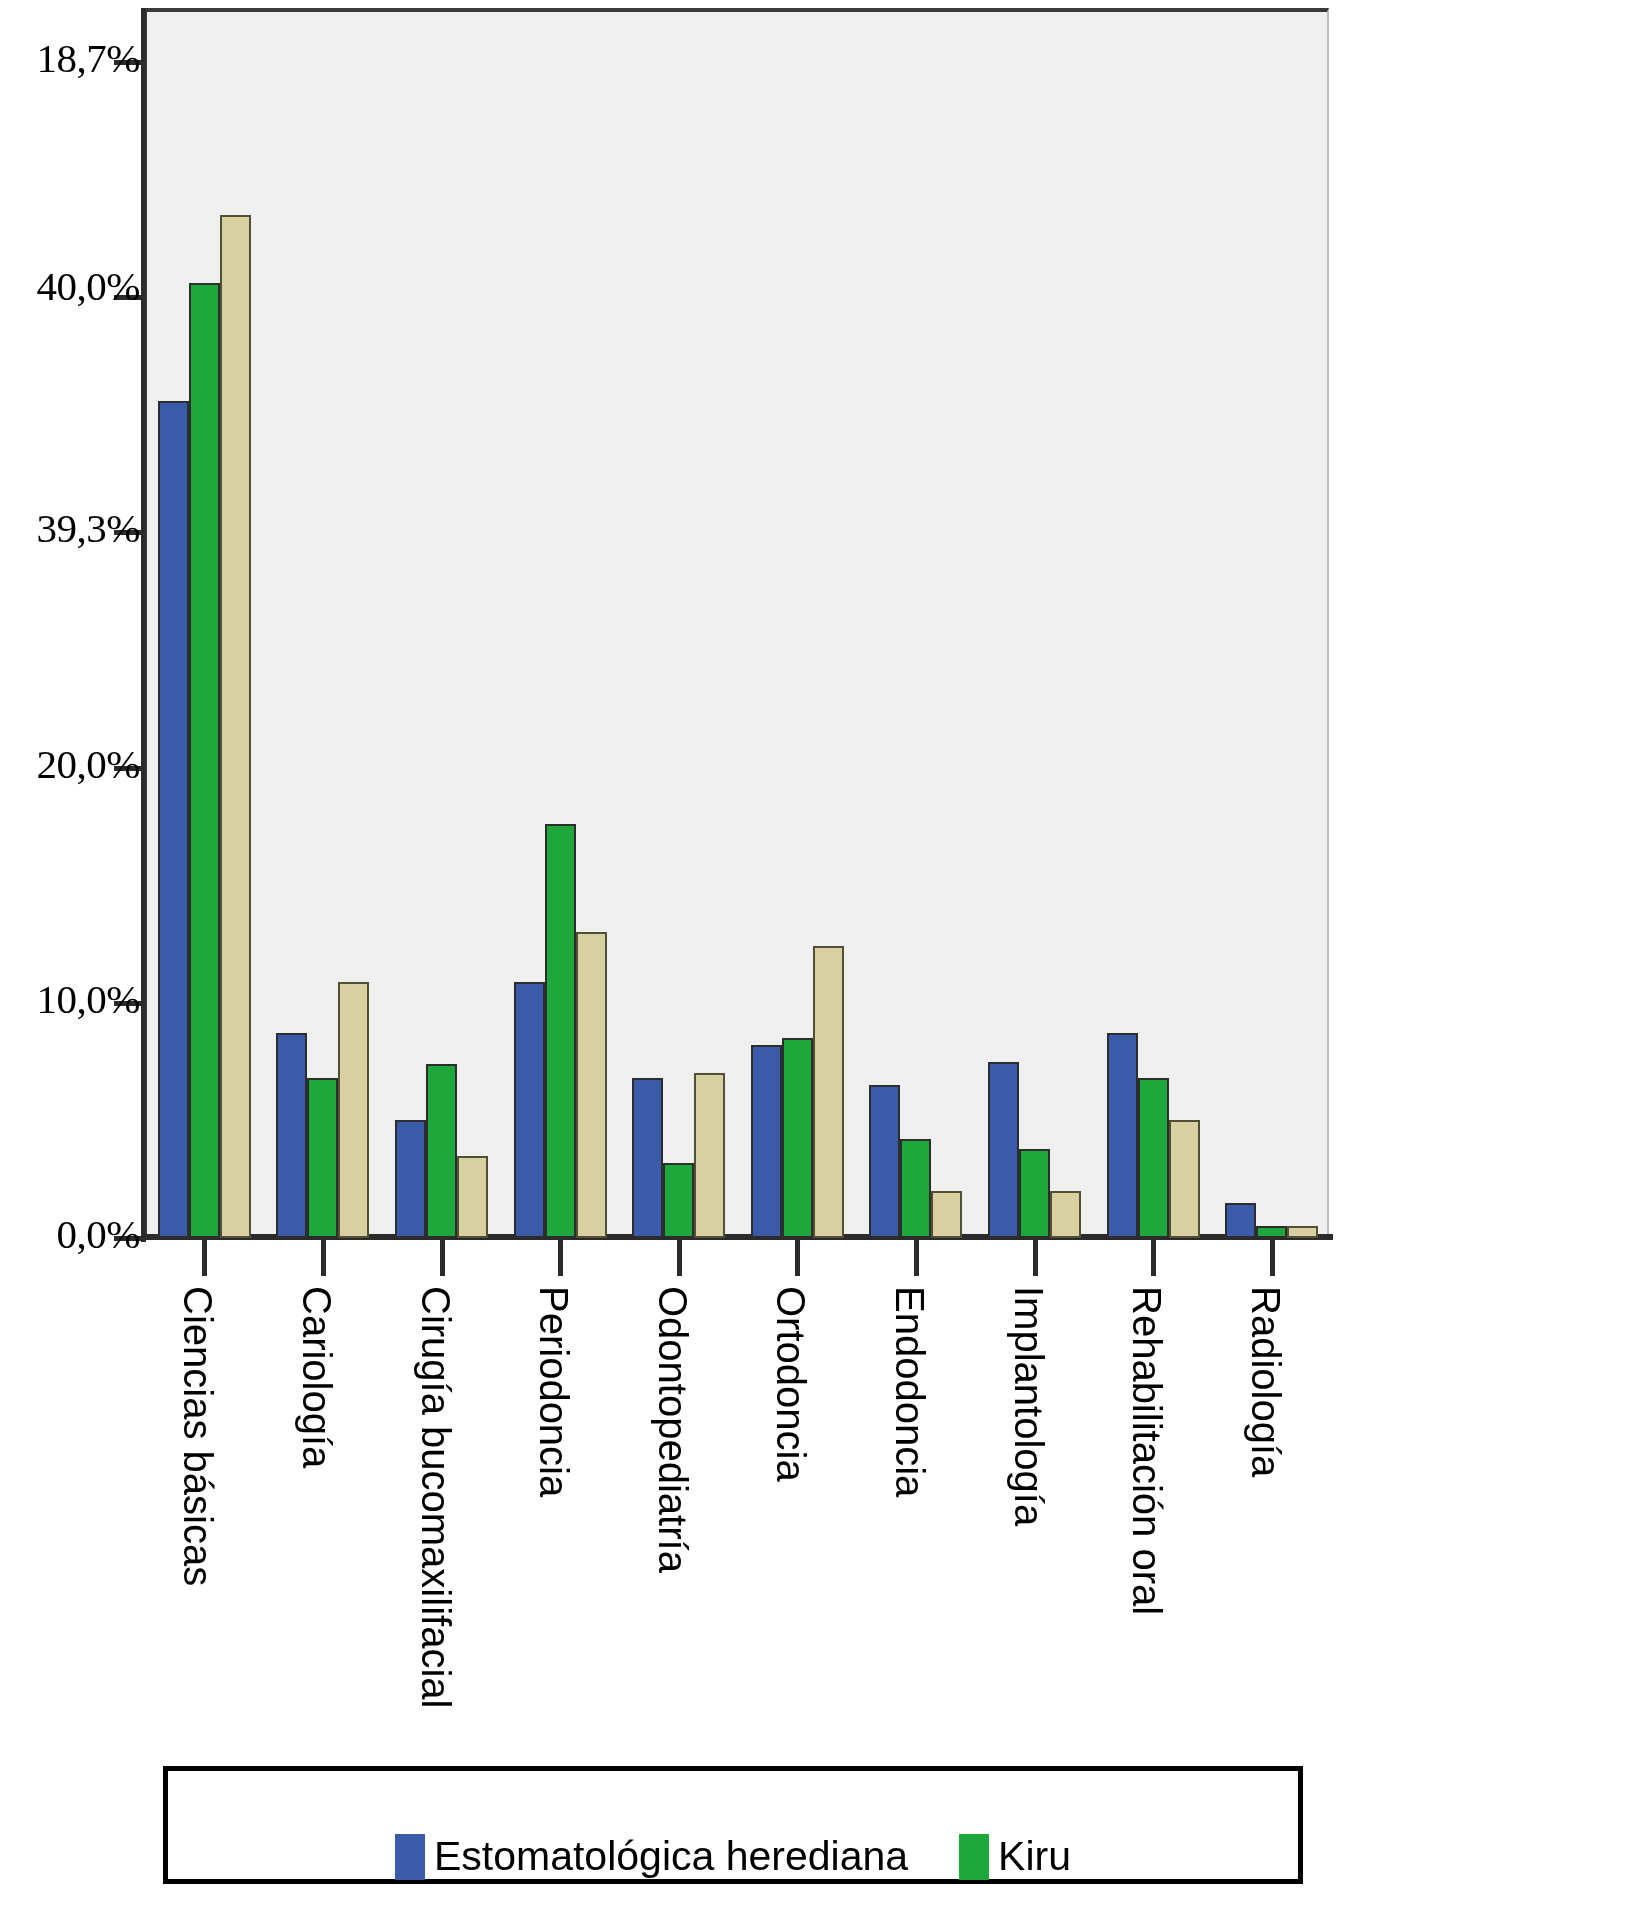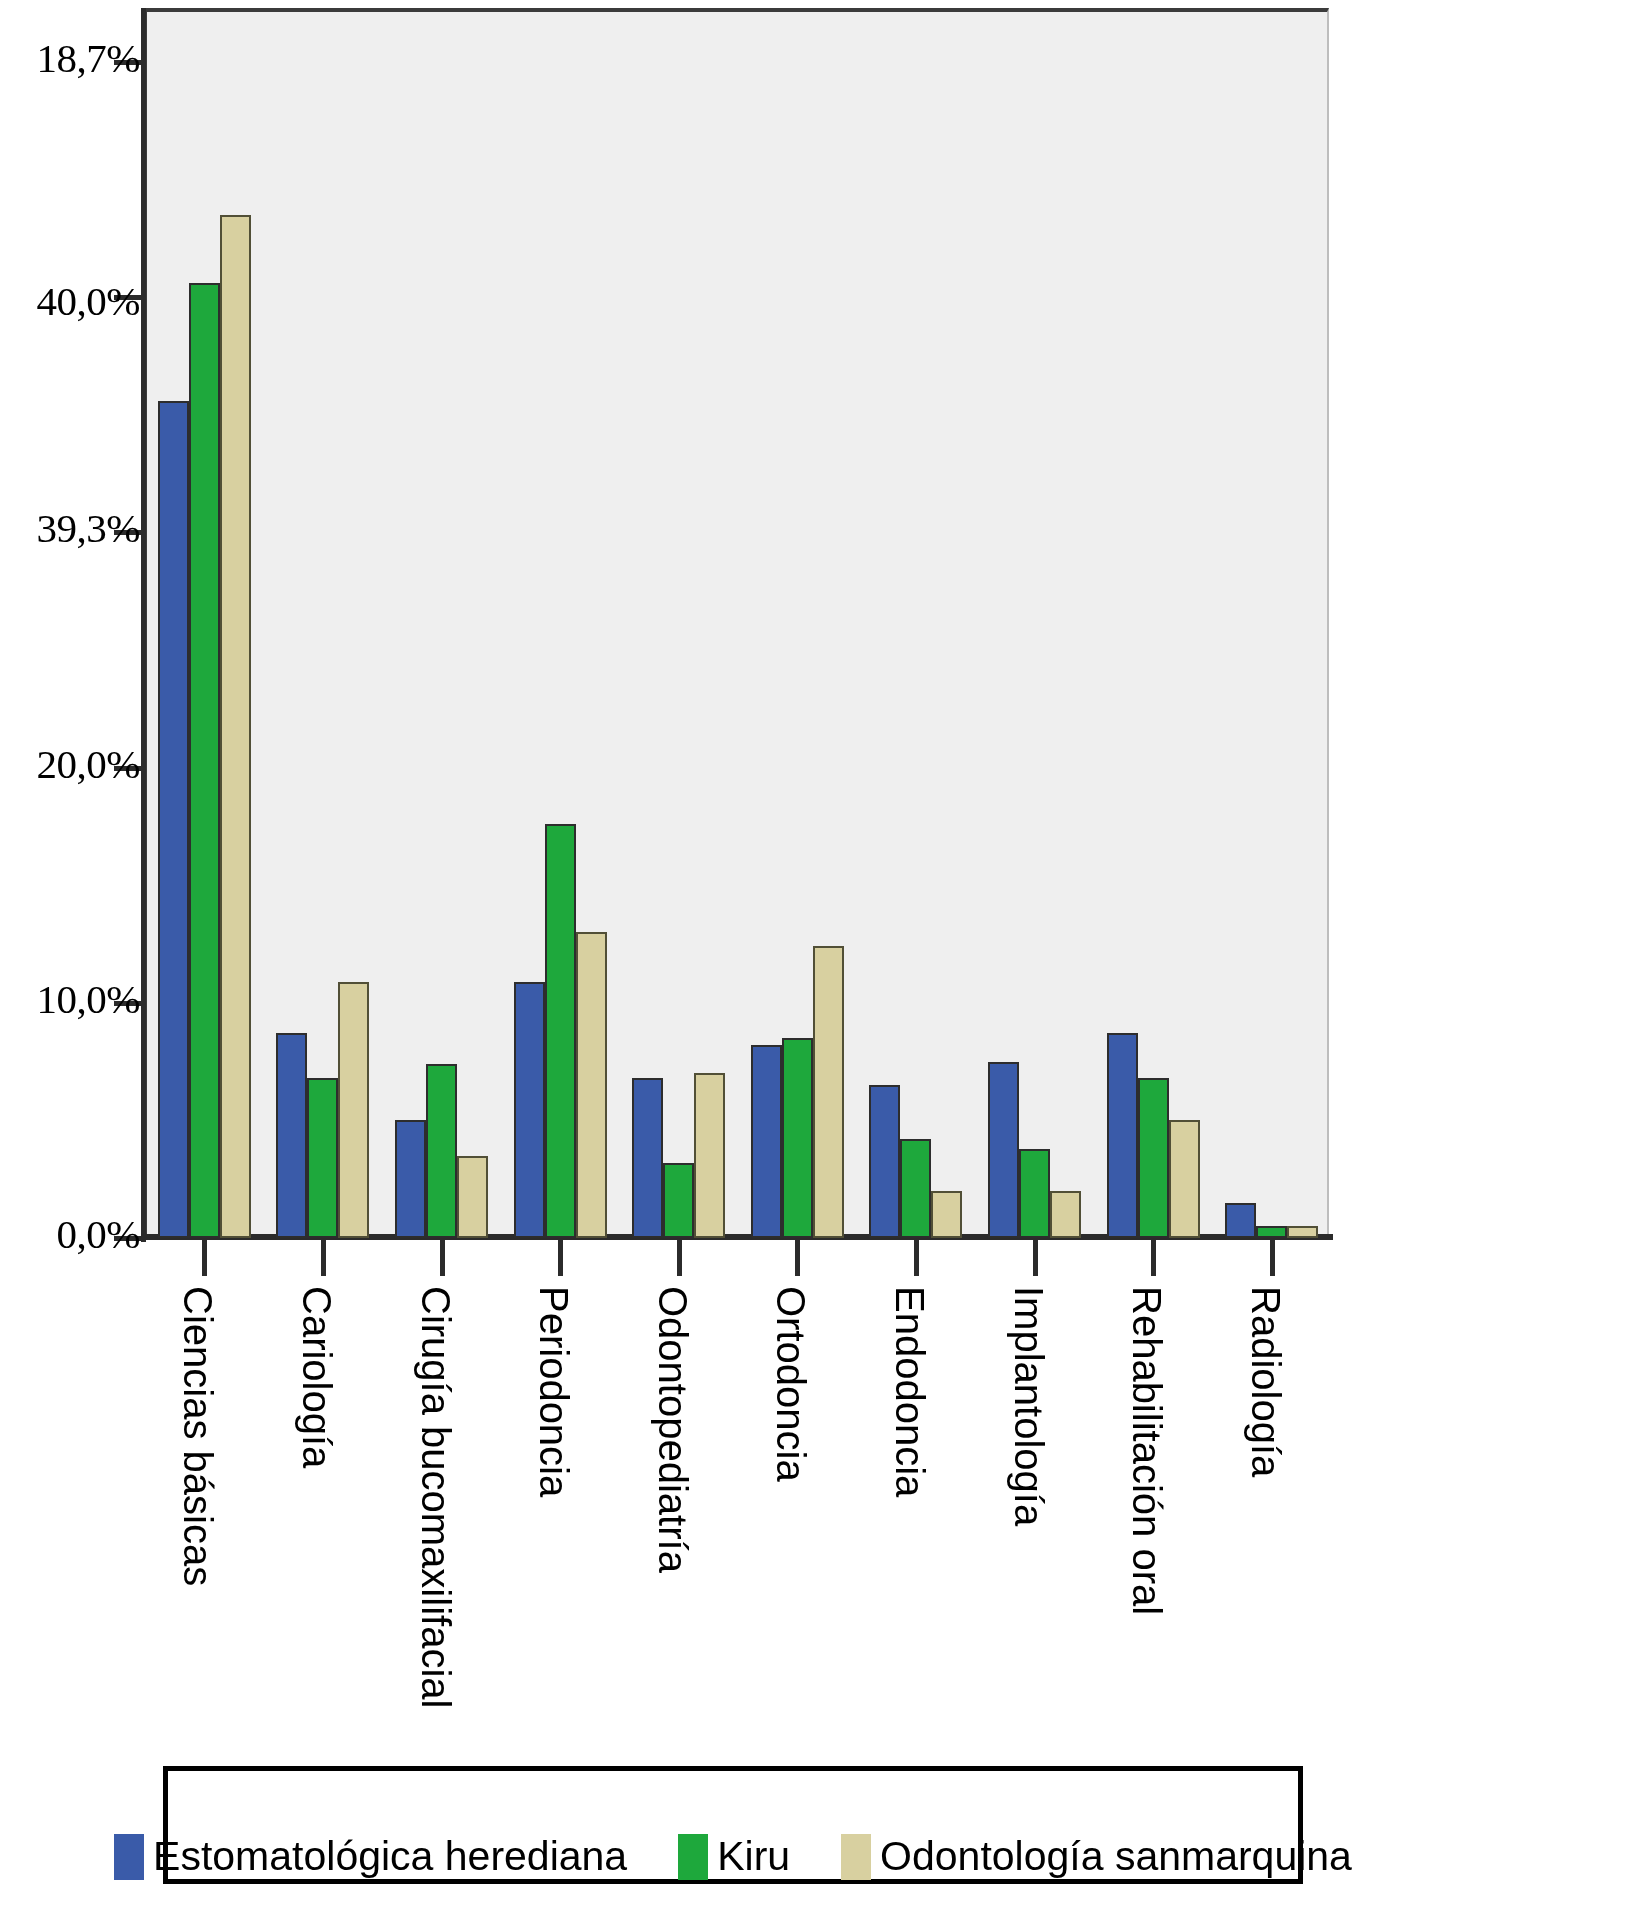--- a/index.html
+++ b/index.html
@@ -102,21 +102,21 @@
   <div id="yaxis">
       <div class="ytick" style="top: 1236px;"></div>
       <div class="ylabel" style="top: 1210px;">0,0%</div>
       <div class="ytick" style="top: 1000.8px;"></div>
       <div class="ylabel" style="top: 974.8px;">10,0%</div>
       <div class="ytick" style="top: 765.6px;"></div>
       <div class="ylabel" style="top: 739.6px;">20,0%</div>
       <div class="ytick" style="top: 530.4px;"></div>
       <div class="ylabel" style="top: 504.4px;">39,3%</div>
       <div class="ytick" style="top: 295.2px;"></div>
-      <div class="ylabel" style="top: 277px;">40,0%</div>
+      <div class="ylabel" style="top: 262px;">40,0%</div>
       <div class="ytick" style="top: 60px;"></div>
       <div class="ylabel" style="top: 34px;">18,7%</div>
     </div>
   <div class="bars-layer" id="bars">
       <div class="group" style="left: 14.8px; width: 93px;">
         <div class="bar s0" title="Ciencias básicas — Estomatológica herediana: 35.6%" style="left: 0px; width: 31px; height: 837.312px;"></div>
         <div class="bar s1" title="Ciencias básicas — Kiru: 40.6%" style="left: 31px; width: 31px; height: 954.912px;"></div>
         <div class="bar s2" title="Ciencias básicas — Odontología sanmarquina: 43.5%" style="left: 62px; width: 31px; height: 1023.12px;"></div>
       </div>
       <div class="group" style="left: 133.4px; width: 93px;">
@@ -191,20 +191,16 @@
   <div class="legend-box">
     <div class="legend-items" id="legend-items">
         <div class="legend-item">
           <span class="swatch" style="background: rgb(58, 91, 169);"></span>
           <span class="legend-text">Estomatológica herediana</span>
         </div>
         <div class="legend-item">
           <span class="swatch" style="background: rgb(30, 168, 60);"></span>
           <span class="legend-text">Kiru</span>
         </div>
-        <div class="legend-item">
-          <span class="swatch" style="background: rgb(216, 208, 160);"></span>
-          <span class="legend-text">Odontología sanmarquina</span>
-        </div>
       </div>
   </div>
 
 </div>
 
 </body></html>

